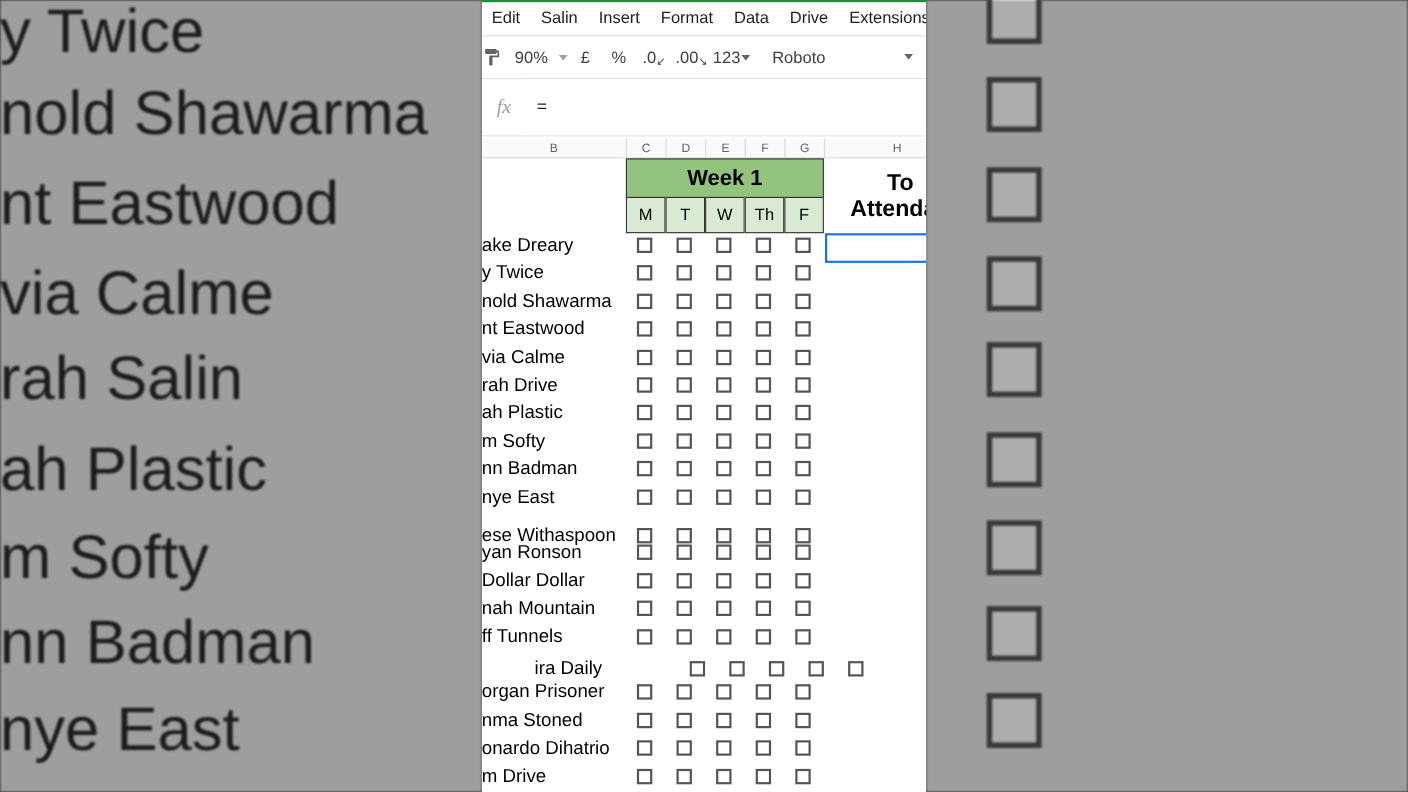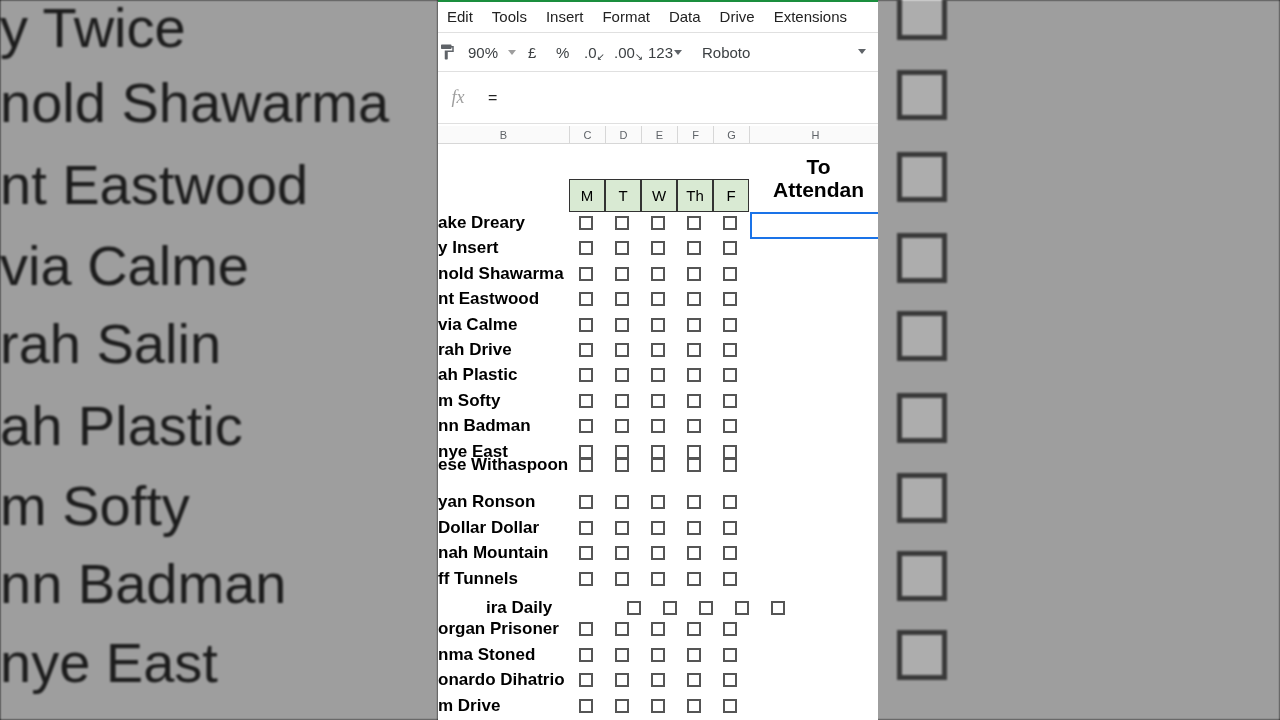--- a/index.html
+++ b/index.html
@@ -9,21 +9,21 @@
   
   .bg-left, .bg-right { position: absolute; top: 0; height: 720px; background: #e9e9e9; filter: blur(1.2px); }
   .bg-left  { left: 0;  width: 438px; }
   .bg-right { left: 842px; width: 438px; }
   .bg-dim { position: absolute; inset: 0; background: rgba(0,0,0,0.32); pointer-events:none; }
 
   .bg-left .name { position: absolute; left: 0; color: #2a2a2a; font-size: 56px; font-weight: 400; white-space: nowrap; }
   .bg-right .bigbox { position: absolute; width: 50px; height: 50px; border: 5px solid #555; background: #fff; }
 
   
-  .app { position: absolute; left: 438px; top: 0; width: 440px; height: 720px; background: #fff; overflow: hidden; }
+  .app { position: absolute; left: 438px; top: 0; width: 404px; height: 720px; background: #fff; overflow: hidden; }
   .greenbar { position: absolute; left:0; top:0; right:0; height:2px; background:#1a8e3e; }
 
   .menubar { position:absolute; left:0; top:2px; right:0; height:28px; display:flex; align-items:center; font-size:15px; color:#222; }
   .menubar div { padding: 4px 10px 4px 9px; cursor: default; }
 
   .toolbar { position:absolute; left:0; top:32px; right:0; height:40px; border-top:1px solid #e0e0e0; border-bottom:1px solid #e0e0e0; display:flex; align-items:center; }
   .toolbar .tb { display:inline-flex; align-items:center; justify-content:flex-start; height:40px; color:#3c4043; font-size:15px; }
   .paint-icon { width:30px; }
   .zoom { width:60px; color:#bdbdbd; font-size:15px; position:relative; }
   .zoom .caret { border-top:5px solid #9e9e9e; border-left:4px solid transparent; border-right:4px solid transparent; margin-left:10px; }
@@ -39,21 +39,21 @@
 
   .grid { position:absolute; left:0; top:144px; right:0; bottom:0; }
 
   
   .mh { position:absolute; display:flex; align-items:center; justify-content:center; border-right:1px solid #ccc; border-bottom:1px solid #ccc; }
   .staff-hdr { font-weight:700; font-size:22px; color:#000; line-height:1.15; text-align:right; padding-right:6px; justify-content:flex-end;}
   .week-hdr  { background:#93c47d; font-weight:700; font-size:20px; color:#000; border:1px solid #333;}
   .day-hdr   { background:#d9ead3; font-size:15px; color:#000; border:1px solid #333;}
   .tot-hdr   { font-weight:700; font-size:21px; color:#000; text-align:center; line-height:1.1;}
 
-  .row { position:absolute; left:0; right:0; height:25.4px; font-size:17px; color:#000;font-weight:bold; }
+  .row { position:absolute; left:0; right:0; height:25.4px; font-size:17px; color:#000; }
   .row .cell-name { position:absolute; left:0; width:130px; top:1px; white-space:nowrap; }
   .row .cb { position:absolute; width:14px; height:14px; border:2px solid #555; top:4px; background:#fff;}
   .sel { position:absolute; border:2px solid #1a73e8; background:#fff; }
 
   
   .paint-svg { width:18px; height:18px; }
   
   .dec0 { font-size:15px; position:relative; }
   .dec0 .arrow { font-size:10px; position:relative; top:4px; }
   .n123 { font-size:15px; }
@@ -88,21 +88,21 @@
       <div class="bigbox" style="left: 55px; top: 70px;"></div>
       <div class="bigbox" style="left: 55px; top: -10px;"></div>
       <div class="bg-dim"></div>
   </div>
 
   <div class="app">
     <div class="greenbar"></div>
 
     <div class="menubar">
         <div>Edit</div>
-        <div>Tools</div>
+        <div>Salin</div>
         <div>Insert</div>
         <div>Format</div>
         <div>Data</div>
         <div>Drive</div>
         <div>Extensions</div>
       </div>
 
     <div class="toolbar">
       <div class="tb paint-icon">
         <svg class="paint-svg" viewBox="0 0 24 24">
@@ -143,20 +143,21 @@
         <div style="left: 132px; width: 36px;">C</div>
         <div style="left: 168px; width: 36px;">D</div>
         <div style="left: 204px; width: 36px;">E</div>
         <div style="left: 240px; width: 36px;">F</div>
         <div style="left: 276px; width: 36px;">G</div>
         <div style="left: 312px; width: 132px;">H</div>
       </div>
 
     <div class="grid">
 
+      <div class="mh week-hdr" style="left:131px; top:0; width:180px; height:36px;">Week 1</div>
       <div class="mh tot-hdr" style="left:311px; top:0; width:140px; height:68px; border-bottom:none;">
         <div style="text-align:center; width:100%;">
           <div>To</div>
           <div>Attendan</div>
         </div>
       </div>
 
       <div id="day-hdrs">
           <div class="mh day-hdr" style="left: 131px; top: 35px; width: 36px; height: 33px;">M</div>
           <div class="mh day-hdr" style="left: 167px; top: 35px; width: 36px; height: 33px;">T</div>
@@ -172,21 +173,21 @@
       <div id="rows">
           <div class="row" style="top: 68px;">
             <div class="cell-name">ake Dreary</div>
             <div class="cb" style="left: 141px;"></div>
             <div class="cb" style="left: 177px;"></div>
             <div class="cb" style="left: 213px;"></div>
             <div class="cb" style="left: 249px;"></div>
             <div class="cb" style="left: 285px;"></div>
           </div>
           <div class="row" style="top: 93.4px;">
-            <div class="cell-name">y Insert</div>
+            <div class="cell-name">y Twice</div>
             <div class="cb" style="left: 141px;"></div>
             <div class="cb" style="left: 177px;"></div>
             <div class="cb" style="left: 213px;"></div>
             <div class="cb" style="left: 249px;"></div>
             <div class="cb" style="left: 285px;"></div>
           </div>
           <div class="row" style="top: 118.8px;">
             <div class="cell-name">nold Shawarma</div>
             <div class="cb" style="left: 141px;"></div>
             <div class="cb" style="left: 177px;"></div>
@@ -243,21 +244,21 @@
             <div class="cb" style="left: 285px;"></div>
           </div>
           <div class="row" style="top: 296.6px;">
             <div class="cell-name">nye East</div>
             <div class="cb" style="left: 141px;"></div>
             <div class="cb" style="left: 177px;"></div>
             <div class="cb" style="left: 213px;"></div>
             <div class="cb" style="left: 249px;"></div>
             <div class="cb" style="left: 285px;"></div>
           </div>
-          <div class="row" style="top: 310px; padding-left: 18px;">
+          <div class="row" style="top: 332px; padding-left: 18px;">
             <div class="cell-name">ese Withaspoon</div>
             <div class="cb" style="left: 141px;"></div>
             <div class="cb" style="left: 177px;"></div>
             <div class="cb" style="left: 213px;"></div>
             <div class="cb" style="left: 249px;"></div>
             <div class="cb" style="left: 285px;"></div>
           </div>
           <div class="row" style="top: 347.4px;">
             <div class="cell-name">yan Ronson</div>
             <div class="cb" style="left: 141px;"></div>

